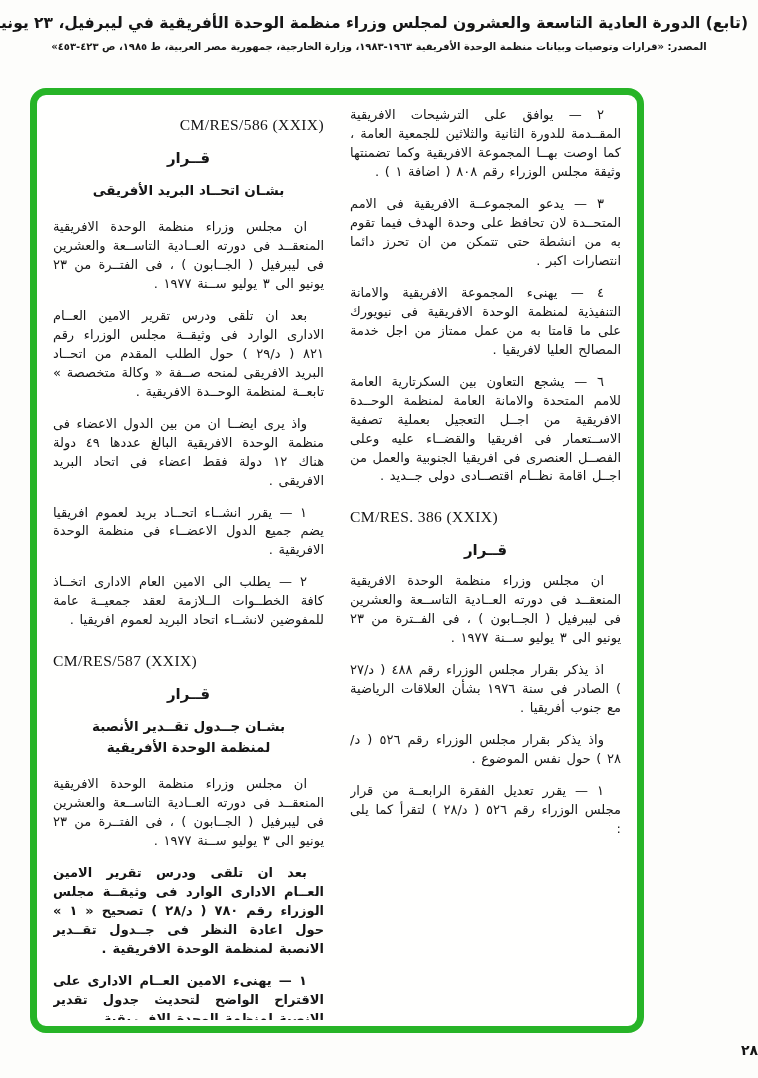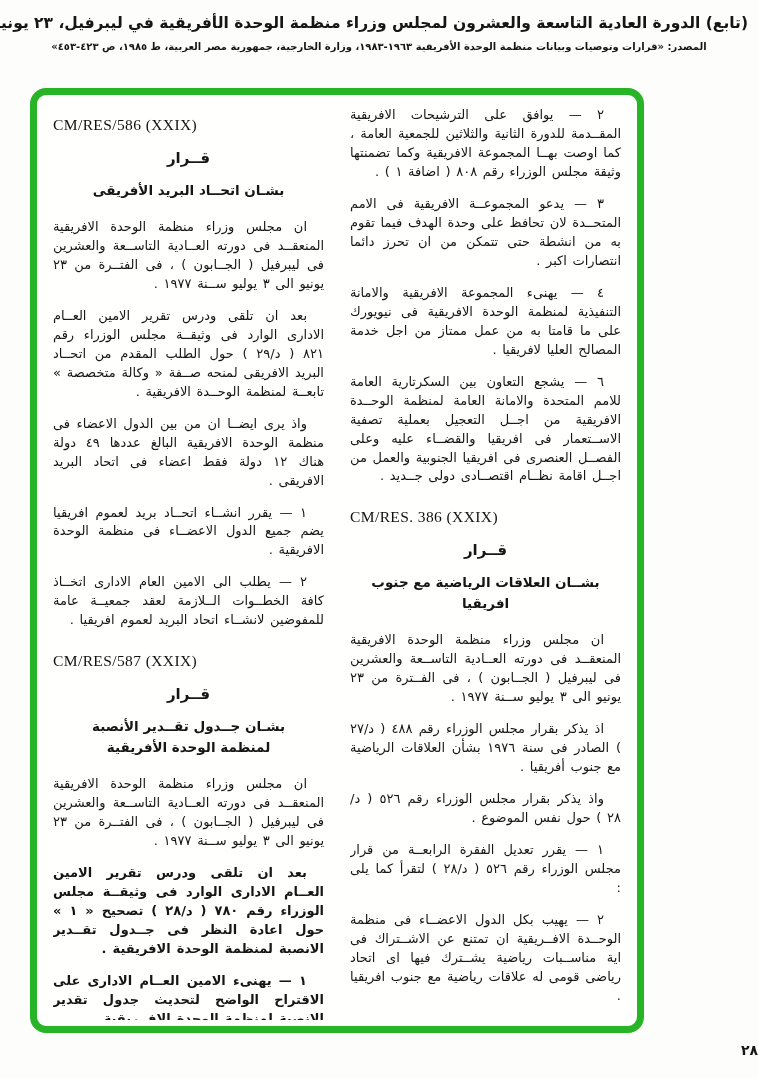--- a/index.html
+++ b/index.html
@@ -67,21 +67,21 @@
   p.body.bold { font-weight: 700; }
   .res-code {
     direction: ltr;
     text-align: left;
     font-family: "Liberation Serif", "DejaVu Serif", serif;
     font-size: 15.5px;
     letter-spacing: 0.4px;
     margin: 22px 0 6px 0;
     color: #111;
   }
-  .res-code.first { margin-top: 12px; }
+  .res-code.first { margin-top: 12px; text-align: right; }
   .res-title {
     text-align: center;
     font-weight: 700;
     font-size: 15px;
     margin: 15px 0 13px 0;
   }
   .res-subject {
     text-align: center;
     font-weight: 700;
     font-size: 13.5px;
@@ -111,27 +111,25 @@
     <div class="columns">
 
       <div class="col">
         <p class="body" style="margin-top:2px">٢ — يوافق على الترشيحات الافريقية المقــدمة للدورة الثانية والثلاثين للجمعية العامة ، كما اوصت بهــا المجموعة الافريقية وكما تضمنتها وثيقة مجلس الوزراء رقم ٨٠٨ ( اضافة ١ ) .</p>
         <p class="body">٣ — يدعو المجموعــة الافريقية فى الامم المتحــدة لان تحافظ على وحدة الهدف فيما تقوم به من انشطة حتى تتمكن من ان تحرز دائما انتصارات اكبر .</p>
         <p class="body">٤ — يهنىء المجموعة الافريقية والامانة التنفيذية لمنظمة الوحدة الافريقية فى نيويورك على ما قامتا به من عمل ممتاز من اجل خدمة المصالح العليا لافريقيا .</p>
         <p class="body">٦ — يشجع التعاون بين السكرتارية العامة للامم المتحدة والامانة العامة لمنظمة الوحــدة الافريقية من اجــل التعجيل بعملية تصفية الاســتعمار فى افريقيا والقضــاء عليه وعلى الفصــل العنصرى فى افريقيا الجنوبية والعمل من اجــل اقامة نظــام اقتصــادى دولى جــديد .</p>
 
         <div class="res-code">CM/RES. 386 (XXIX)</div>
         <div class="res-title">قــرار</div>
-        <div class="res-subject">بشــان العلاقات الرياضية مع جنوب افريقيا</div>
 
         <p class="body">ان مجلس وزراء منظمة الوحدة الافريقية المنعقــد فى دورته العــادية التاســعة والعشرين فى ليبرفيل ( الجــابون ) ، فى الفــترة من ٢٣ يونيو الى ٣ يوليو ســنة ١٩٧٧ .</p>
         <p class="body">اذ يذكر بقرار مجلس الوزراء رقم ٤٨٨ ( د/٢٧ ) الصادر فى سنة ١٩٧٦ بشأن العلاقات الرياضية مع جنوب أفريقيا .</p>
         <p class="body">واذ يذكر بقرار مجلس الوزراء رقم ٥٢٦ ( د/٢٨ ) حول نفس الموضوع .</p>
         <p class="body">١ — يقرر تعديل الفقرة الرابعــة من قرار مجلس الوزراء رقم ٥٢٦ ( د/٢٨ ) لتقرأ كما يلى :</p>
-        <p class="body">٢ — يهيب بكل الدول الاعضــاء فى منظمة الوحــدة الافــريقية ان تمتنع عن الاشــتراك فى اية مناســبات رياضية يشــترك فيها اى اتحاد رياضى قومى له علاقات رياضية مع جنوب افريقيا .</p>
       </div>
 
       <div class="col">
         <div class="res-code first">CM/RES/586 (XXIX)</div>
         <div class="res-title">قــرار</div>
         <div class="res-subject">بشـان اتحــاد البريد الأفريقى</div>
 
         <p class="body">ان مجلس وزراء منظمة الوحدة الافريقية المنعقــد فى دورته العــادية التاســعة والعشرين فى ليبرفيل ( الجــابون ) ، فى الفتــرة من ٢٣ يونيو الى ٣ يوليو ســنة ١٩٧٧ .</p>
         <p class="body">بعد ان تلقى ودرس تقرير الامين العــام الادارى الوارد فى وثيقــة مجلس الوزراء رقم ٨٢١ ( د/٢٩ ) حول الطلب المقدم من اتحــاد البريد الافريقى لمنحه صــفة « وكالة متخصصة » تابعــة لمنظمة الوحــدة الافريقية .</p>
         <p class="body">واذ يرى ايضــا ان من بين الدول الاعضاء فى منظمة الوحدة الافريقية البالغ عددها ٤٩ دولة هناك ١٢ دولة فقط اعضاء فى اتحاد البريد الافريقى .</p>

